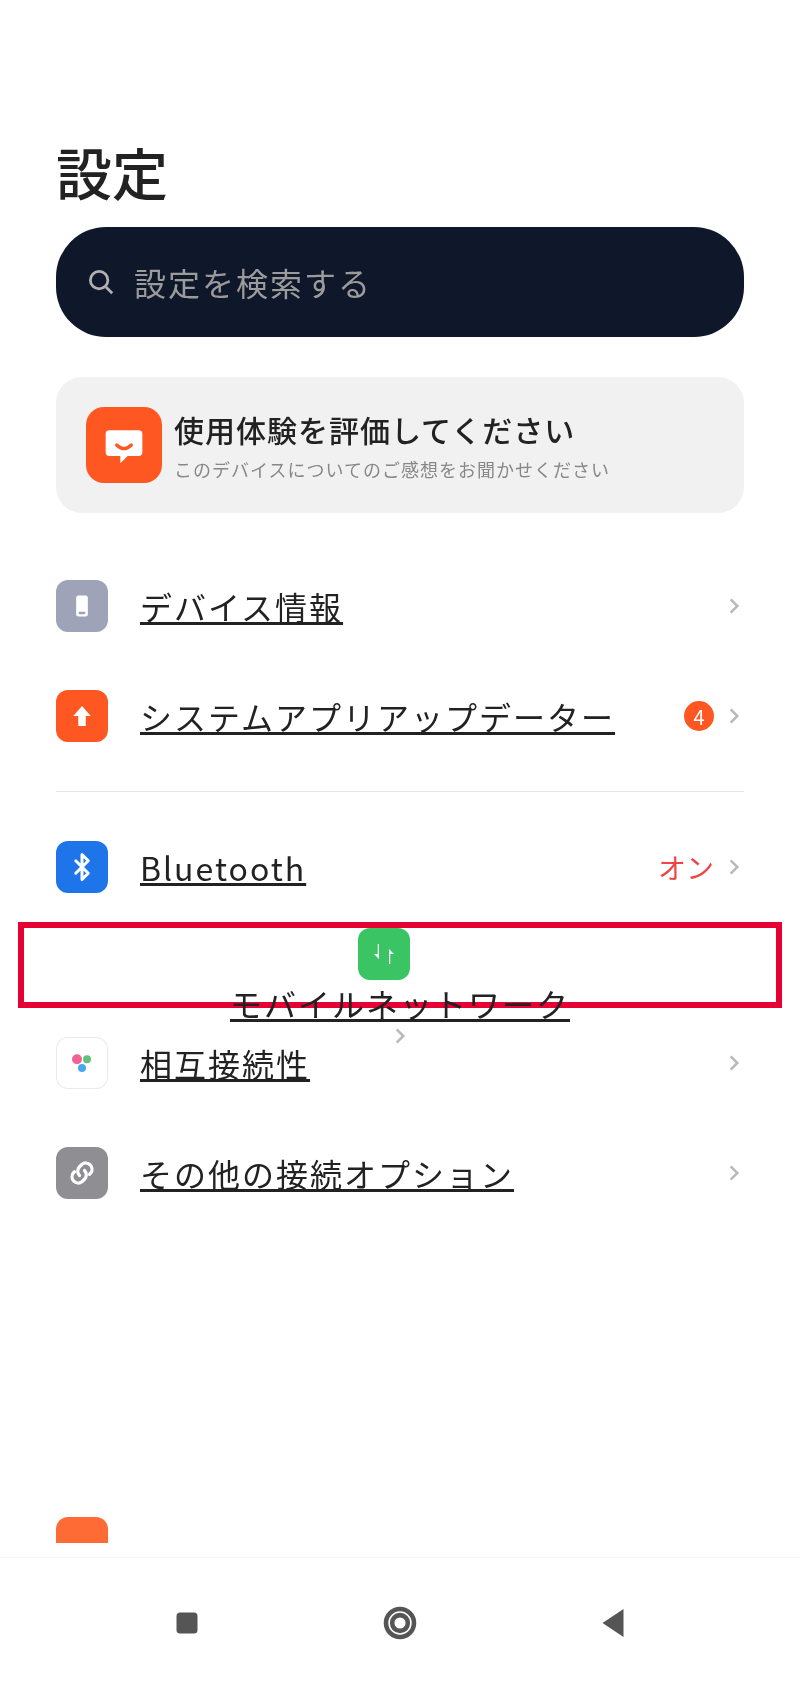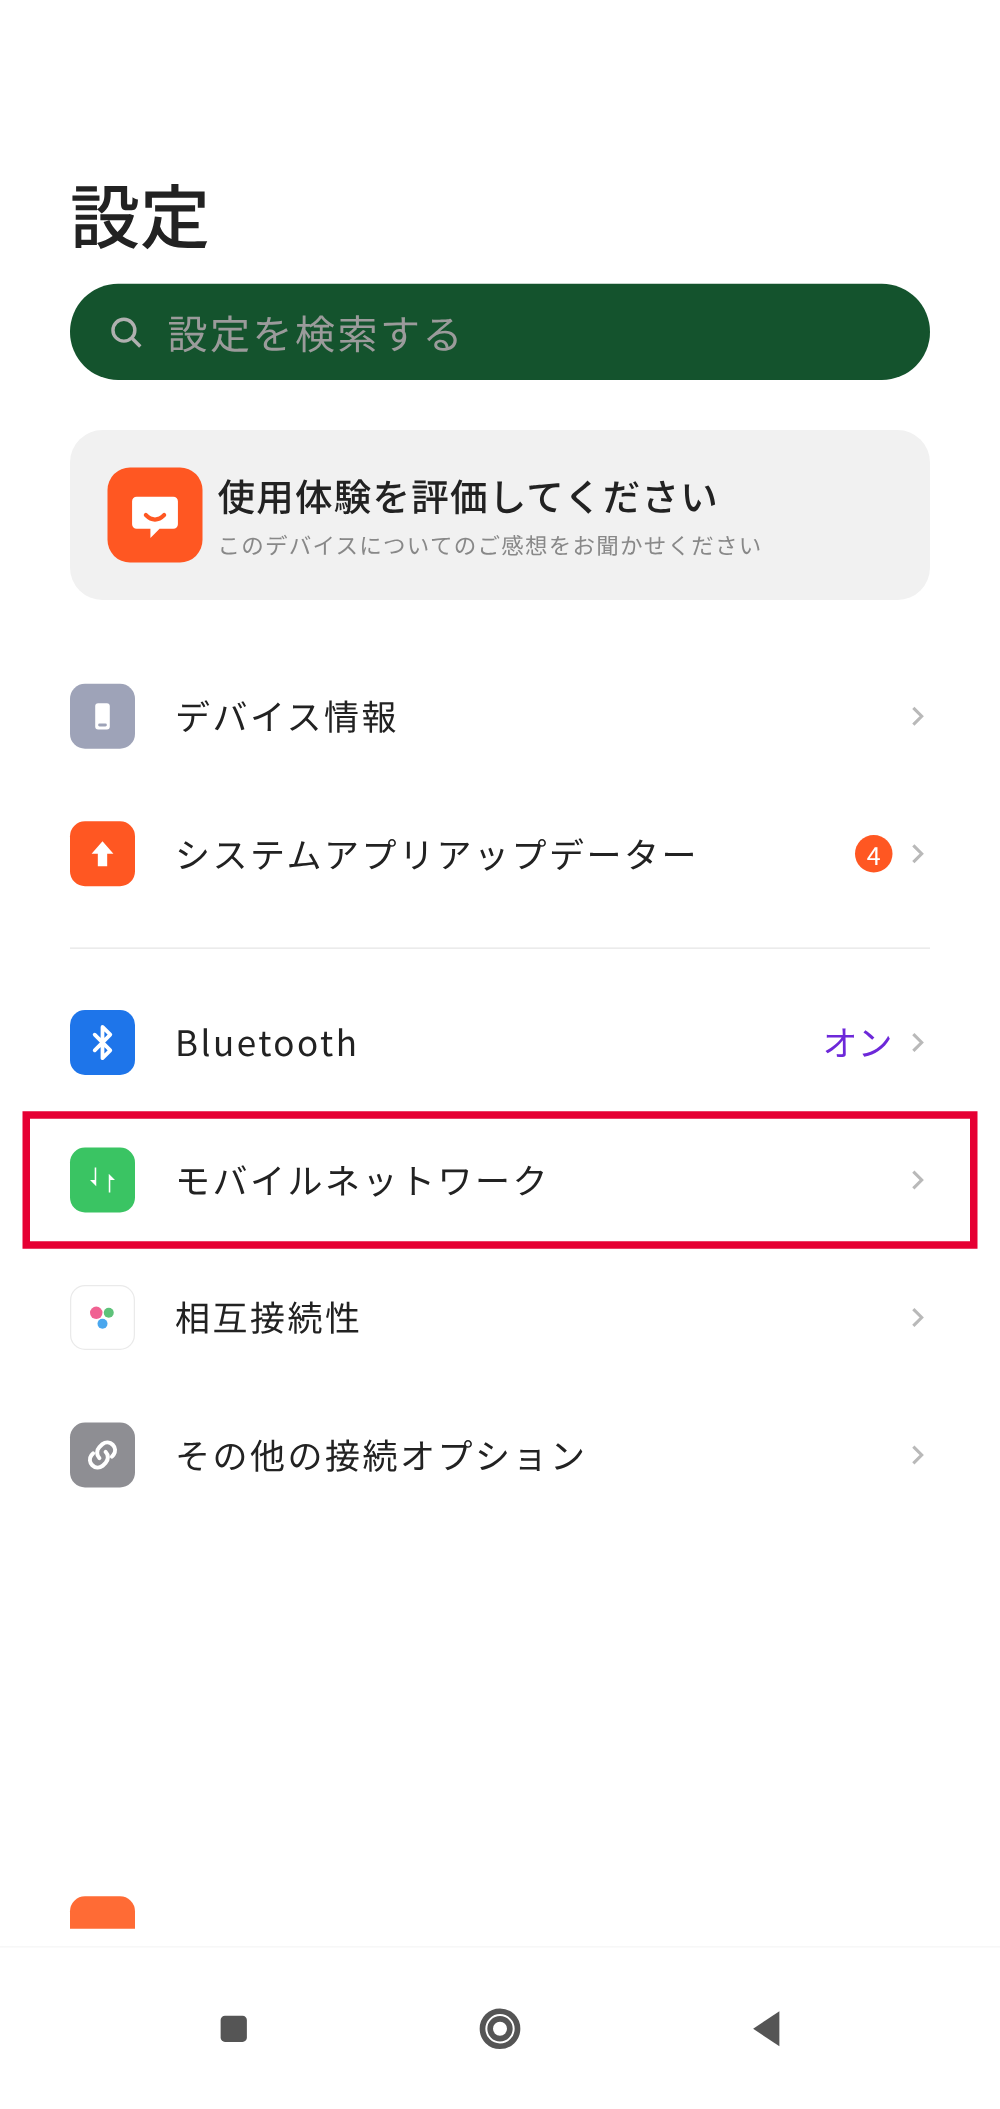--- a/index.html
+++ b/index.html
@@ -12,23 +12,23 @@
     position: relative;
     overflow: hidden;
   }
   .page-title {
     font-size: 56px;
     font-weight: 500;
     padding: 130px 56px 16px 56px;
   }
   .search-bar {
     margin: 0 56px 40px 56px;
-    background: #14532d;
+    background: #0f172a;
     border-radius: 50px;
-    height: 77px;
+    height: 110px;
     display: flex;
     align-items: center;
     padding: 0 30px;
   }
   .search-icon {
     width: 30px; height: 30px;
     margin-right: 18px;
     color: #b0b0b0;
   }
   .search-placeholder {
@@ -78,27 +78,28 @@
   .list-icon {
     width: 52px; height: 52px;
     border-radius: 12px;
     display: flex;
     align-items: center;
     justify-content: center;
     flex-shrink: 0;
     margin-right: 32px;
   }
   .list-label {
-    font-size: 28px;
+    font-size: 32px;
     flex: 1;
     letter-spacing: 2px;
+    text-decoration: underline;
   }
   .list-value {
     font-size: 28px;
-    color: #6d28d9;
+    color: #ef4444;
     margin-right: 10px;
   }
   .badge {
     width: 30px; height: 30px;
     border-radius: 50%;
     background: #ff5722;
     color: #fff;
     font-size: 20px;
     display: flex;
     align-items: center;
@@ -111,23 +112,24 @@
   }
   .divider {
     height: 1px;
     background: #e5e5e5;
     margin: 20px 56px;
   }
   .highlight-box {
     border: 6px solid #e60033;
     margin: 0 18px;
     padding: 0 32px;
-    height: 110px;
-    display: flex;
-    align-items: center;
+    height: 86px;
+    display: flex;
+    align-items: center;
+    flex-direction: column;
   }
   .blur-value {
     width: 210px;
     height: 30px;
     background: repeating-linear-gradient(45deg,#e2e2e2,#e2e2e2 6px,#d4d4d4 6px,#d4d4d4 12px);
     filter: blur(2px);
     border-radius: 3px;
     margin-right: 10px;
   }
   .navbar {

